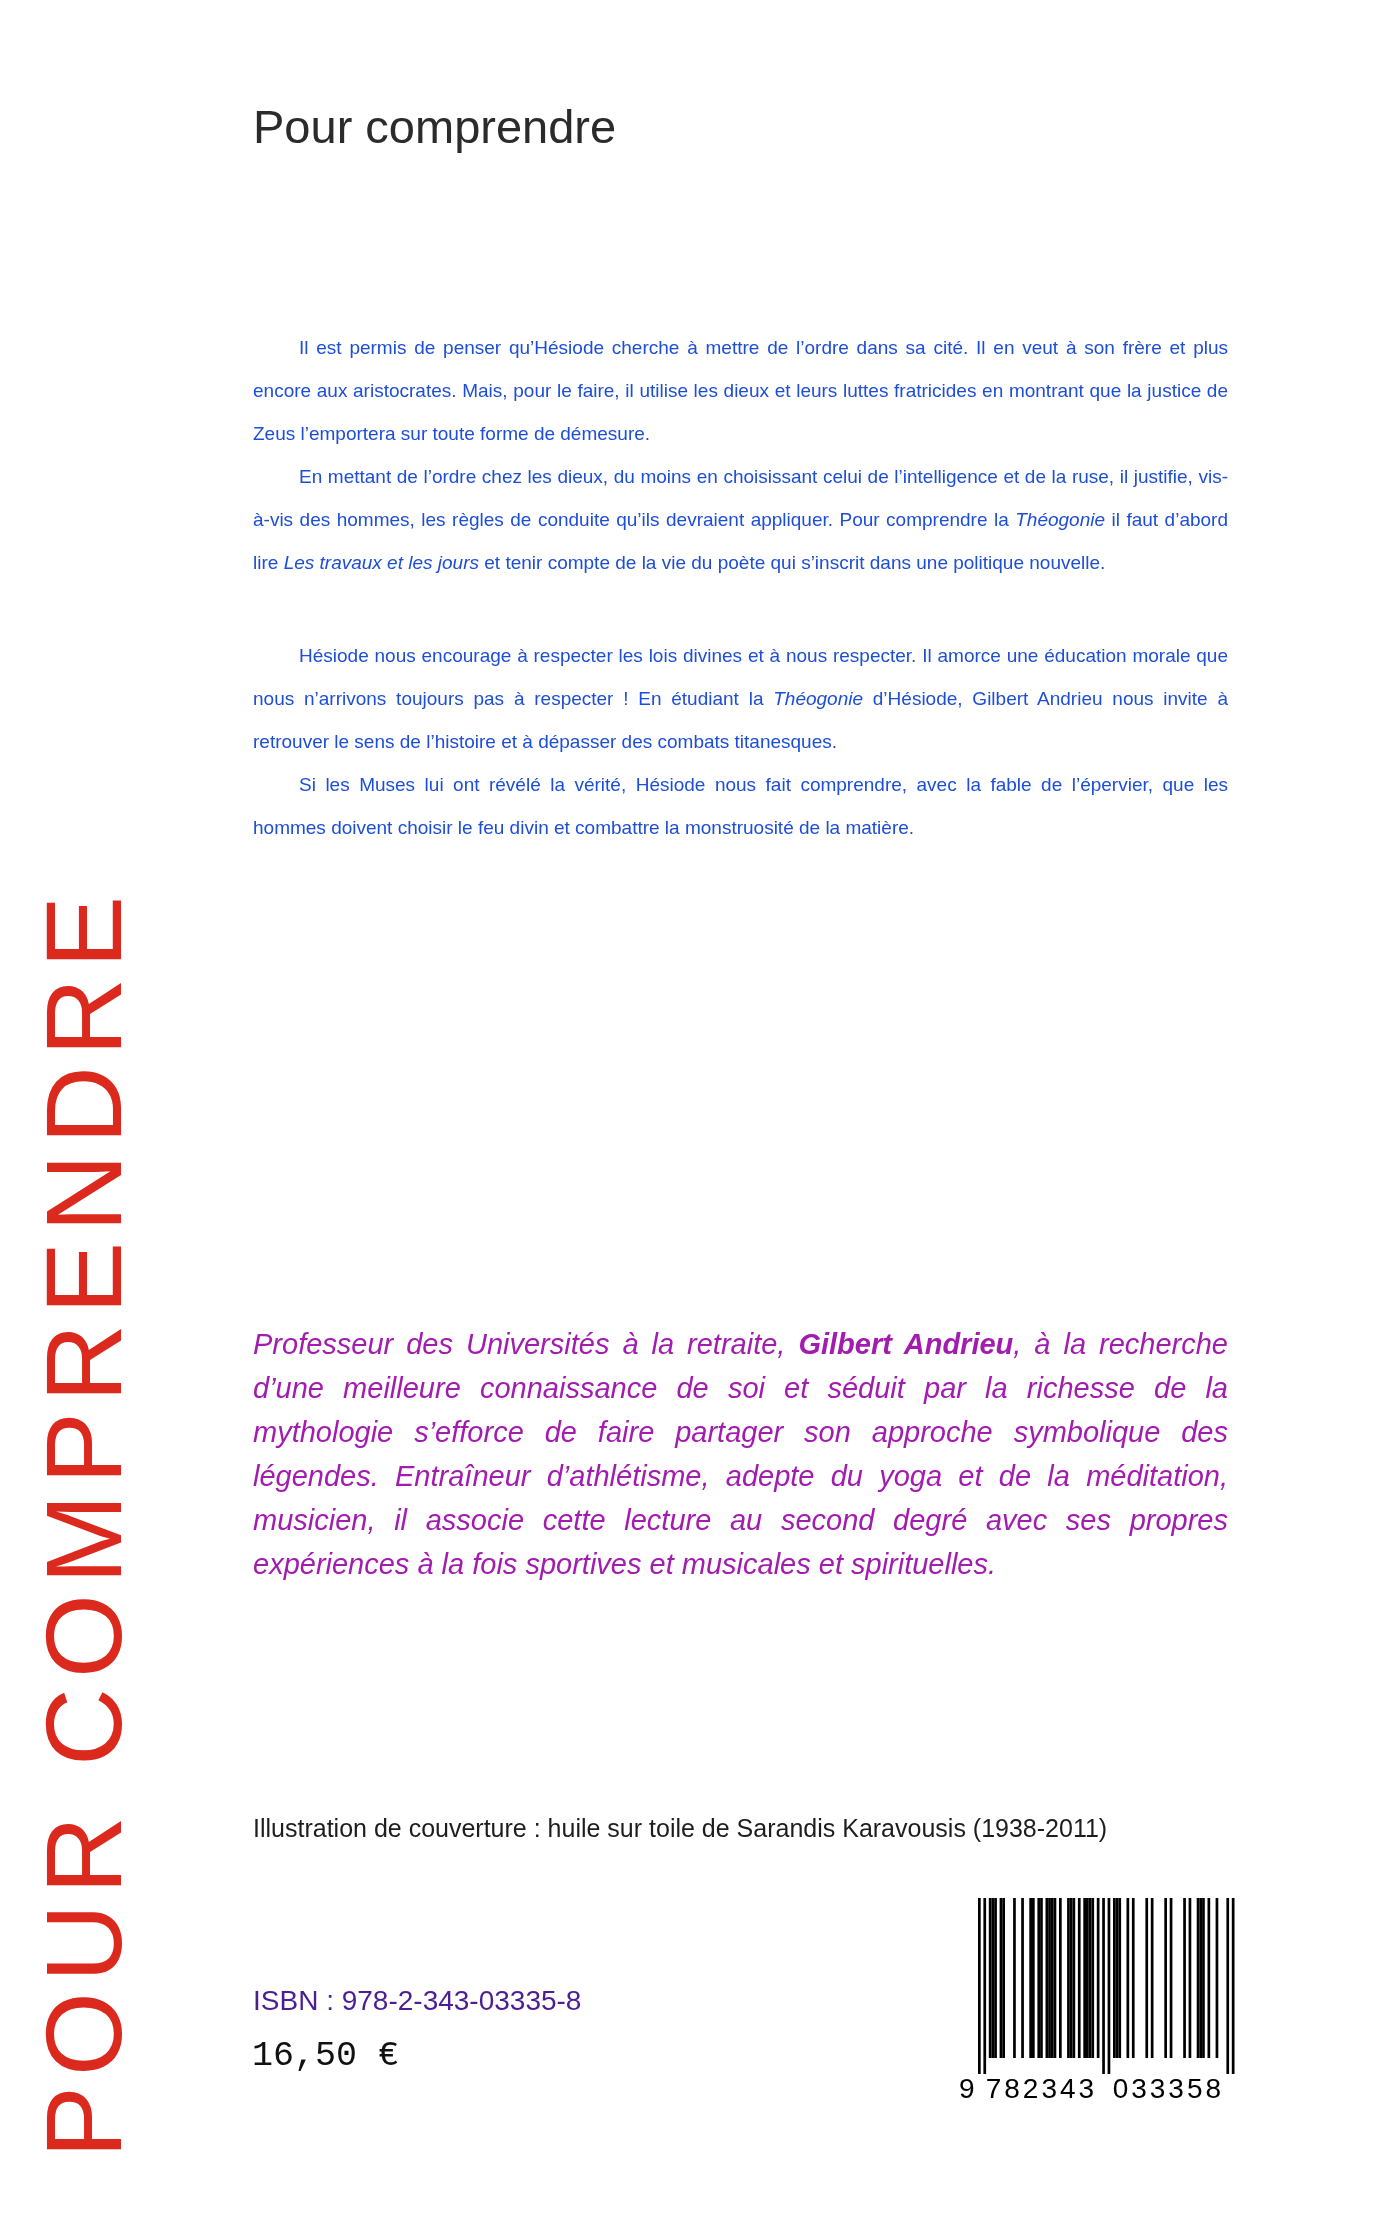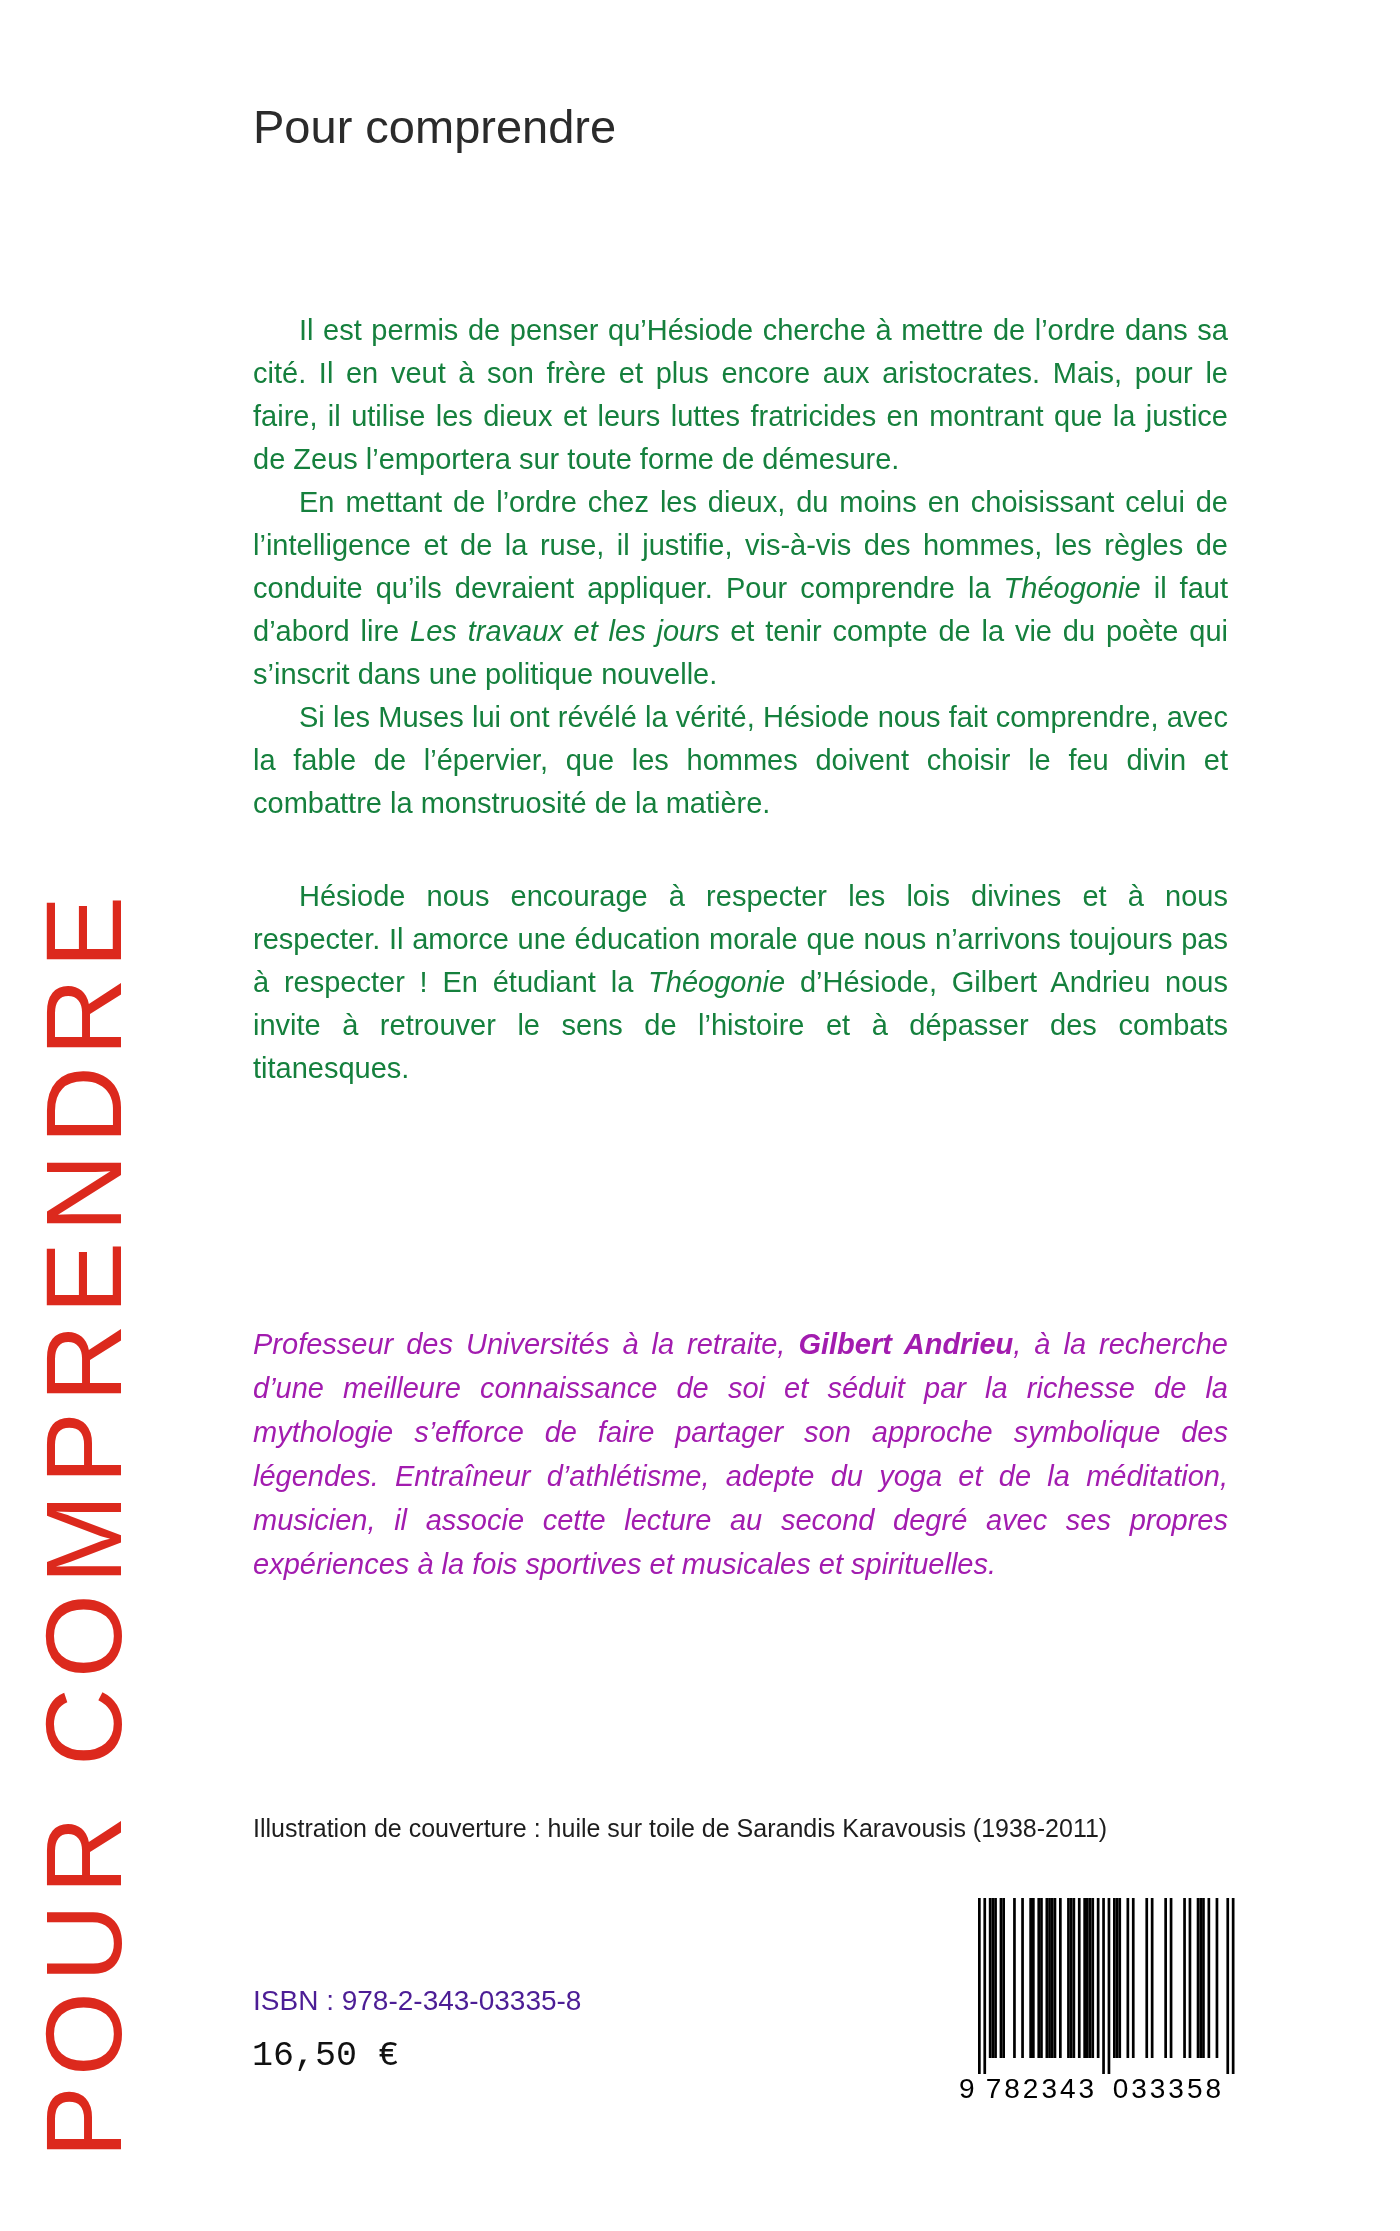--- a/index.html
+++ b/index.html
@@ -16,22 +16,22 @@
     font-size:108px;line-height:1;letter-spacing:10px;
     color:#dc291d;white-space:nowrap;font-weight:400;
   }
 
   
   .title{position:absolute;left:253px;top:98px;font-size:47px;line-height:58px;color:#2b2b2b;}
   .title .line{display:block;}
 
   
   .body-text{
-    position:absolute;left:253px;top:309px;width:975px;
-    font-size:29px;line-height:43px;text-align:justify;color:#15803d;
+    position:absolute;left:253px;top:326px;width:975px;
+    font-size:19px;line-height:43px;text-align:justify;color:#1d4ed8;
   }
   .body-text p{margin:0;}
   .body-text p.indent{text-indent:46px;}
   .body-text p.gap{margin-top:50px;}
 
   
   .bio{
     position:absolute;left:253px;top:1322px;width:975px;margin:0;
     font-size:29px;line-height:44px;text-align:justify;font-style:italic;color:#a21caf;
   }
@@ -50,22 +50,22 @@
 
   <div class="spine" style="color: rgb(220, 41, 29);">POUR COMPRENDRE</div>
 
   <div class="title">
     <span class="line">Pour comprendre</span>
   </div>
 
   <div class="body-text">
     <p class="indent"><span>Il est permis de penser qu’Hésiode cherche à mettre de l’ordre dans sa cité. Il en veut à son frère et plus encore aux aristocrates. Mais, pour le faire, il utilise les dieux et leurs luttes fratricides en montrant que la justice de Zeus l’emportera sur toute forme de démesure.</span></p>
     <p class="indent"><span>En mettant de l’ordre chez les dieux, du moins en choisissant celui de l’intelligence et de la ruse, il justifie, vis-à-vis des hommes, les règles de conduite qu’ils devraient appliquer. Pour comprendre la </span><span style="font-style: italic;">Théogonie</span><span> il faut d’abord lire </span><span style="font-style: italic;">Les travaux et les jours</span><span> et tenir compte de la vie du poète qui s’inscrit dans une politique nouvelle.</span></p>
+    <p class="indent gap"><span>Hésiode nous encourage à respecter les lois divines et à nous respecter. Il amorce une éducation morale que nous n’arrivons toujours pas à respecter ! En étudiant la </span><span style="font-style: italic;">Théogonie</span><span> d’Hésiode, Gilbert Andrieu nous invite à retrouver le sens de l’histoire et à dépasser des combats titanesques.</span></p>
     <p class="indent"><span>Si les Muses lui ont révélé la vérité, Hésiode nous fait comprendre, avec la fable de l’épervier, que les hommes doivent choisir le feu divin et combattre la monstruosité de la matière.</span></p>
-    <p class="indent gap"><span>Hésiode nous encourage à respecter les lois divines et à nous respecter. Il amorce une éducation morale que nous n’arrivons toujours pas à respecter ! En étudiant la </span><span style="font-style: italic;">Théogonie</span><span> d’Hésiode, Gilbert Andrieu nous invite à retrouver le sens de l’histoire et à dépasser des combats titanesques.</span></p>
   </div>
 
   <p class="bio"><span style="font-style: italic;">Professeur des Universités à la retraite, </span><span style="font-style: italic; font-weight: bold;">Gilbert Andrieu</span><span style="font-style: italic;">, à la recherche d’une meilleure connaissance de soi et séduit par la richesse de la mythologie s’efforce de faire partager son approche symbolique des légendes. Entraîneur d’athlétisme, adepte du yoga et de la méditation, musicien, il associe cette lecture au second degré avec ses propres expériences à la fois sportives et musicales et spirituelles.</span></p>
 
   <div class="credit">Illustration de couverture : huile sur toile de Sarandis Karavousis (1938-2011)</div>
 
   <div class="isbn">ISBN : 978-2-343-03335-8</div>
 
   <div class="price">16,50 €</div>
 

